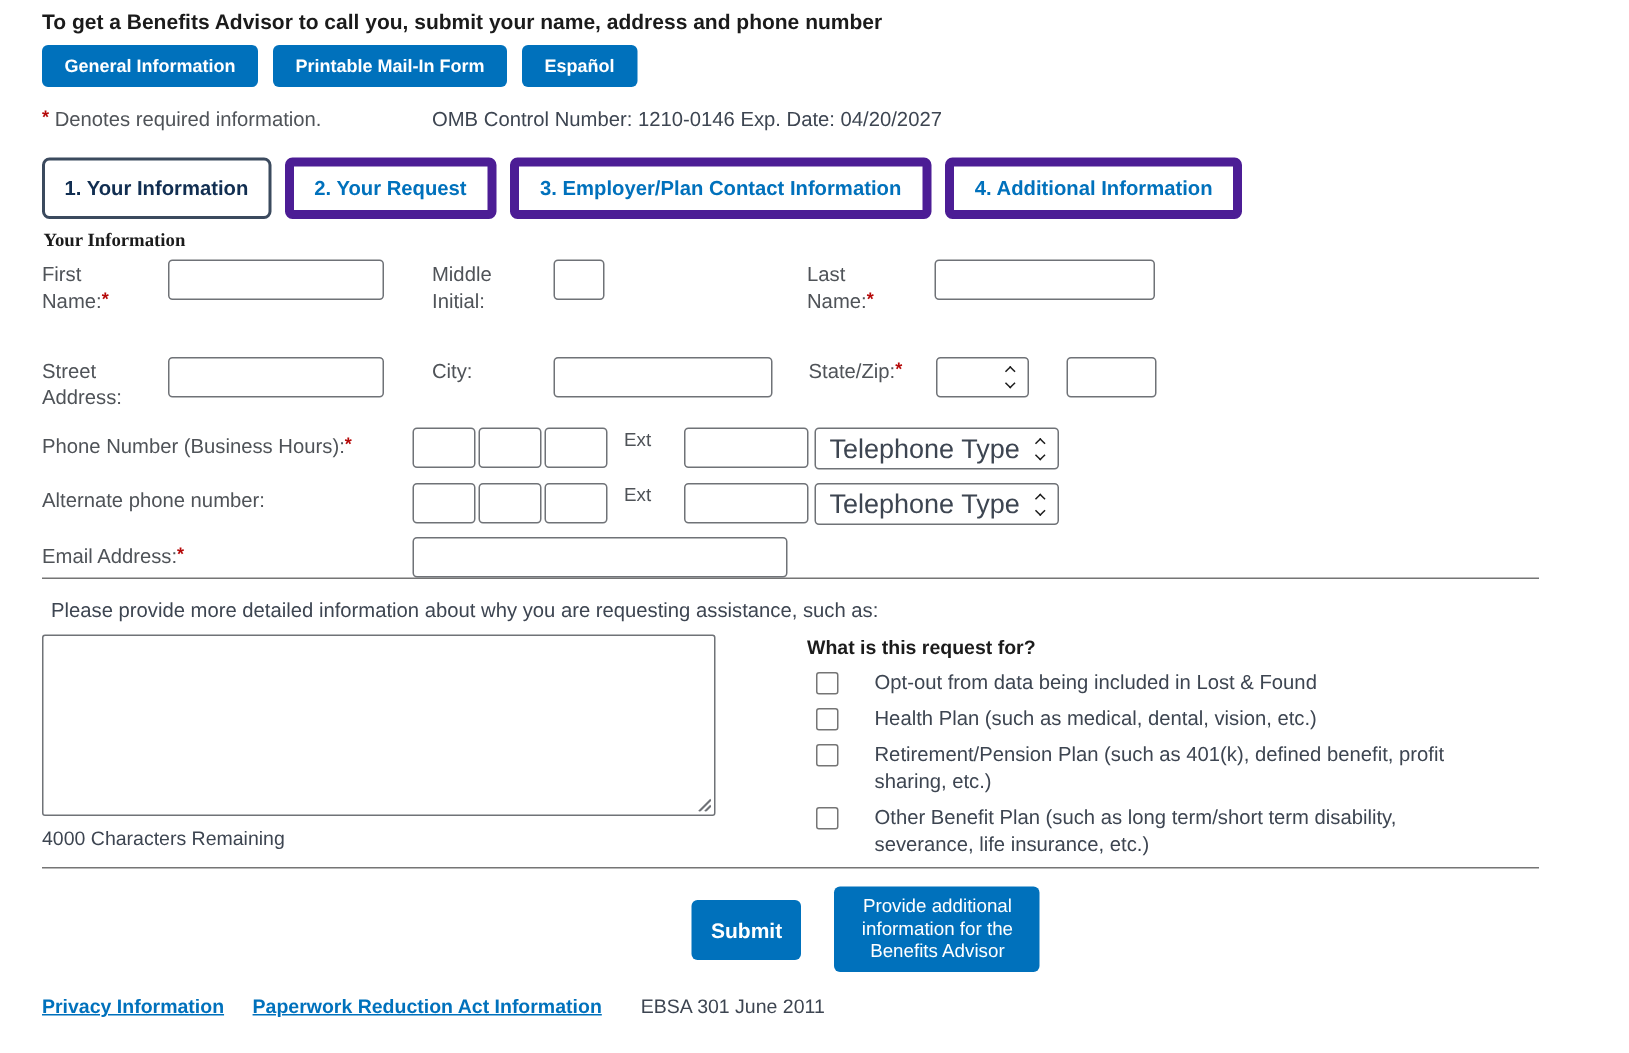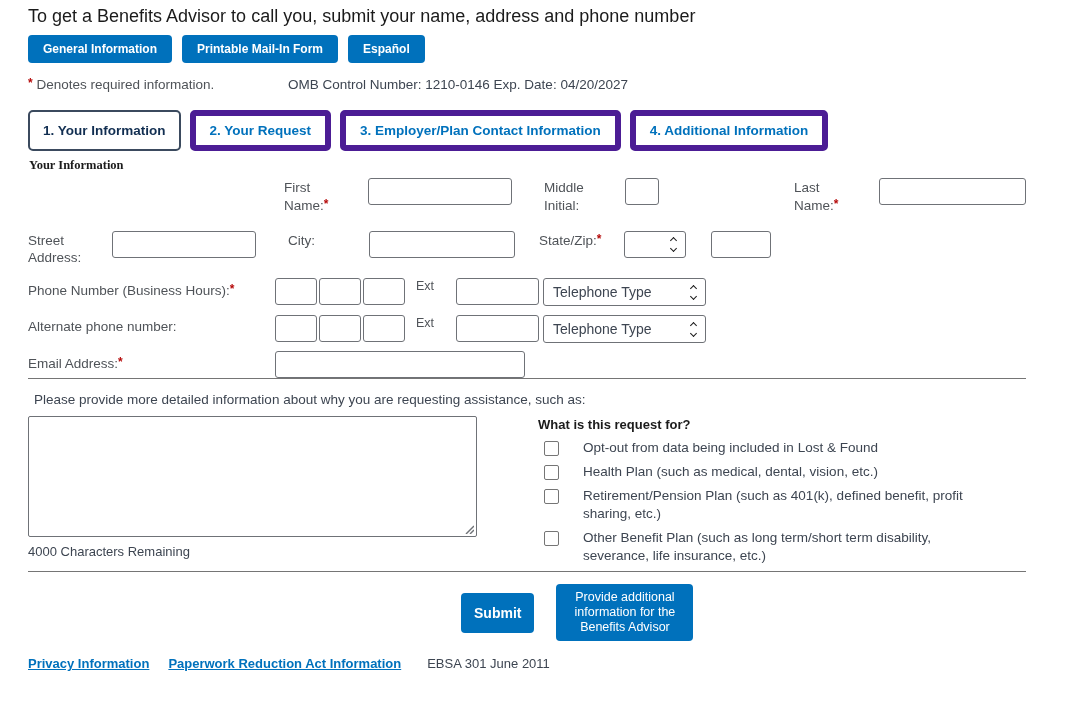--- a/index.html
+++ b/index.html
@@ -9,21 +9,21 @@
     font-family: "Liberation Sans", "DejaVu Sans", sans-serif;
     color: #3d4551; font-size: 13.5px;
   }
   .page { width: 1026px; padding: 6px 0 0 28px; }
 
   h1.title {
     font-family: "Liberation Serif", "DejaVu Serif", serif;
     font-size: 27px; font-weight: bold; color: #1c3e63;
     letter-spacing: -0.2px; line-height: 1.15; margin: 0 0 9px 0;
   }
-  .subtitle { font-size: 18px; font-weight: normal; color: #1b1b1b; margin-bottom: 8px; }
+  .subtitle { font-size: 14px; font-weight: bold; color: #1b1b1b; margin-bottom: 8px; }
 
   .btn-row { display: flex; gap: 10px; margin-bottom: 13px; }
   .btn {
     background: #0071bc; color: #fff; font-weight: bold; font-size: 12px;
     padding: 7px 15px; border: none; border-radius: 4px; cursor: pointer;
     font-family: inherit;
   }
 
   .meta-row { display: flex; align-items: baseline; margin-bottom: 18px; }
   .required-note { width: 260px; font-size: 13.5px; color: #4f5358; }
@@ -57,32 +57,32 @@
   .lbl-last   { margin-left: 135px; }
   .lbl-statezip { margin-left: 24px; }
 
   .sel {
     border: 1px solid #6f7277; border-radius: 3px; height: 28px; background: #fff;
     display: flex; align-items: center; justify-content: space-between;
     padding: 0 9px; cursor: pointer;
   }
   .sel-state { width: 62px; margin-left: 15px; height: 27px; }
   .sel-phone { width: 163px; margin-left: 4px; }
-  .sel-text { font-size: 14px; color: #3d4551; }
+  .sel-text { font-size: 18px; color: #3d4551; }
   .chev { display: flex; flex-direction: column; align-items: center; }
   .chev i { display: block; width: 5px; height: 5px; border-style: solid; border-color: #1b1b1b; border-width: 0; }
   .chev .up   { border-top: 1.6px solid #1b1b1b; border-right: 1.6px solid #1b1b1b; transform: rotate(-45deg); margin-bottom: 3px; }
   .chev .down { border-top: 1.6px solid #1b1b1b; border-right: 1.6px solid #1b1b1b; transform: rotate(135deg); }
 
   .pbox { width: 42px; margin-right: 2px; }
   .ext-lbl { font-size: 12.5px; color: #4f5358; margin-left: 9px; width: 25px; padding-top: 1px; }
   .in-ext { width: 83px; margin-left: 15px; }
   .in-email { width: 250px; }
 
-  .mb-names { margin-bottom: 16px; justify-content: flex-end; }
+  .mb-names { margin-bottom: 28px; }
   .mb-addr  { margin-bottom: 11px; }
   .mb-phone { margin-bottom: 9px; }
   .mb-alt   { margin-bottom: 8px; }
 
   hr.divider { border: none; border-top: 1px solid #757575; margin: 0; }
   .hr-1 { margin-top: 11px; }
   .hr-2 { margin-top: 3px; }
 
   .request-prompt { font-size: 13.5px; color: #3d4551; margin: 13px 0 9px 6px; }
   .request-cols { display: flex; align-items: flex-start; }

